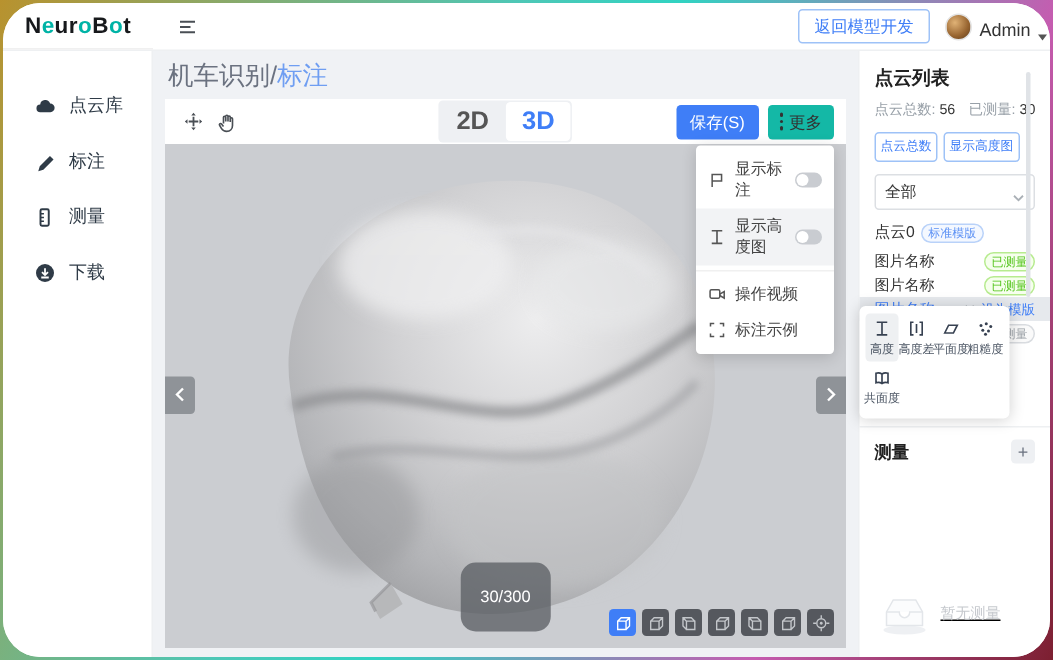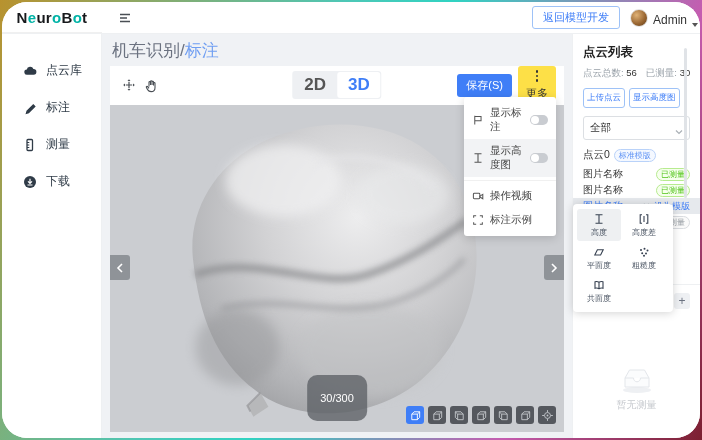--- a/index.html
+++ b/index.html
@@ -39,22 +39,22 @@
   .breadcrumb .current { color:#6f9ef2; }
 
   .card { flex:1; margin:0 8px 6px; display:flex; flex-direction:column; min-height:0; position:relative; }
   .canvas-toolbar { flex:0 0 30px; background:#fff; display:flex; align-items:center; padding:0 8px; position:relative; }
   .tbtn { width:22px; height:22px; display:flex; align-items:center; justify-content:center; border-radius:3px; cursor:pointer; }
   .segmented { position:absolute; left:50%; transform:translateX(-50%); display:flex; background:#eef0f3; border-radius:3px; padding:1px; }
   .seg { font-size:17px; padding:3px 11px; color:#555; border-radius:3px; cursor:pointer;font-weight:bold; }
   .seg.active { background:#fff; color:#3f7ef7; }
   .tb-right { margin-left:auto; display:flex; gap:6px; align-items:center; }
   .save-btn { background:#3f7ef7; color:#fff; border:none; font-size:11px; padding:4px 9px; border-radius:3px; cursor:pointer; }
-  .more-btn { background:#fde047; color:#333; border:none; font-size:11px; padding:4px 8px; border-radius:3px;
-    display:flex; align-items:center; gap:4px; cursor:pointer;flex-direction:column; }
+  .more-btn { background:#14b8a6; color:#333; border:none; font-size:11px; padding:4px 8px; border-radius:3px;
+    display:flex; align-items:center; gap:4px; cursor:pointer; }
 
   .canvas { flex:1; background:#cbcdd1; position:relative; overflow:hidden; }
   .model { position:absolute; left:50%; top:50%; transform:translate(-52%,-52%); }
 
   .nav-arrow { position:absolute; top:46%; width:20px; height:25px; background:rgba(128,132,137,.8);
     display:flex; align-items:center; justify-content:center; cursor:pointer; }
   .nav-arrow.left { left:0; border-radius:0 3px 3px 0; }
   .nav-arrow.right { right:0; border-radius:3px 0 0 3px; }
 
   .page-pill { position:absolute; bottom:11px; left:50%; transform:translateX(-50%);
@@ -69,21 +69,21 @@
     box-shadow:0 2px 10px rgba(0,0,0,.16); padding:4px 0; z-index:6; }
   .menu-item { display:flex; align-items:center; gap:6px; padding:5px 8px; font-size:10.5px; color:#444; cursor:pointer; }
   .menu-item.hover { background:#f2f3f5; }
   .menu-item .grow { flex:1; }
   .menu-divider { border-top:1px solid #f0f0f0; margin:3px 0; }
   .toggle { width:18px; height:10px; border-radius:5px; background:#c9ccd1; position:relative; flex:0 0 auto; }
   .toggle::after { content:""; position:absolute; left:1px; top:1px; width:8px; height:8px; border-radius:50%; background:#fff; }
 
   
   .rpanel { width:128px; background:#fff; border-left:1px solid #eef0f2; position:relative;
-    display:flex; flex-direction:column; padding:10px 10px 12px; }
+    display:flex; flex-direction:column; padding:10px 10px 0; }
   .rp-title { font-size:12.5px; font-weight:bold; color:#222; }
   .rp-stats { display:flex; gap:9px; margin-top:6px; font-size:9.5px; color:#98a0a8; white-space:nowrap; }
   .rp-stats b { color:#333; font-weight:normal; }
   .rp-btns { display:flex; gap:4px; margin-top:8px; }
   .outline-btn { border:1px solid #9ec2f7; color:#3f7ef7; background:#fff; border-radius:3px;
     font-size:8.5px; padding:3px 3px; white-space:nowrap; cursor:pointer; flex:0 0 auto; }
   .select { margin-top:8px; border:1px solid #dcdfe3; border-radius:3px; padding:4px 6px; font-size:10.5px;
     color:#333; display:flex; justify-content:space-between; align-items:flex-end; cursor:pointer; }
   .cloud-row { margin-top:8px; display:flex; align-items:center; gap:4px; font-size:10.5px; color:#333; }
   .tag { border:1px solid #b9d2f9; color:#5f93f5; background:#f4f8ff; border-radius:8px; font-size:8px; padding:0 4px; line-height:11px; }
@@ -98,29 +98,29 @@
   .row-right { display:flex; align-items:center; gap:4px; }
   .row-action { font-size:9px; color:#3f7ef7; white-space:nowrap; }
 
   .rp-spacer { height:48px; }
   .measure-head { border-top:1px solid #eef0f2; margin:6px -10px 0; padding:8px 10px 6px;
     display:flex; align-items:center; justify-content:space-between; }
   .measure-title { font-size:11.5px; font-weight:bold; color:#222; }
   .add-btn { width:16px; height:16px; background:#eef0f3; border:none; border-radius:3px; color:#6b7280;
     font-size:12px; line-height:14px; cursor:pointer; }
 
-  .empty { margin-top:auto; margin-bottom:14px; display:flex; flex-direction:column; align-items:center; gap:4px; }
+  .empty { margin-top:auto; margin-bottom:14px; display:flex; flex-direction:row; align-items:center; gap:4px;text-decoration:underline; }
   .empty-text { font-size:10px; color:#c6c9ce; }
 
   .rp-scrollbar { position:absolute; right:13px; top:14px; width:3px; height:150px; background:#e0e3e7; border-radius:2px; }
 
   
   .tool-popup { position:absolute; left:0; top:170px; width:100px; background:#fff; border-radius:4px;
     box-shadow:0 1px 10px rgba(0,0,0,.18); padding:5px 4px; z-index:5; display:flex; flex-wrap:wrap; gap:1px; }
-  .tool-cell { width:44px; display:flex; flex-direction:column; align-items:center; gap:2px; padding:4px 0 3px;
+  .tool-cell { width:22px; display:flex; flex-direction:column; align-items:center; gap:2px; padding:4px 0 3px;
     border-radius:3px; font-size:8px; color:#4b5563; cursor:pointer; white-space:nowrap; }
   .tool-cell.selected { background:#eef0f2; }
 
   .dots-icon { display:flex; flex-direction:column; gap:2px; }
   .dots-icon i { width:2.5px; height:2.5px; border-radius:50%; background:#333; }
 </style>
 </head>
 <body>
 
 <div class="frame">
@@ -327,21 +327,21 @@
       </div>
     </div>
 
     <aside class="rpanel">
       <div class="rp-title">点云列表</div>
       <div class="rp-stats">
         <span><span>点云总数:</span> <b>56</b></span>
         <span><span>已测量:</span> <b>30</b></span>
       </div>
       <div class="rp-btns">
-        <button class="outline-btn">上传点云</button>
+        <button class="outline-btn">点云总数</button>
         <button class="outline-btn">显示高度图</button>
       </div>
       <div class="select">
         <span>全部</span>
         <svg width="8" height="6" viewBox="0 0 8 6" fill="none" stroke="#aab0b6" stroke-width="1.2">
               <path d="M1 1.5l3 3 3-3"></path>
             </svg>
       </div>
       <div class="cloud-row">
         <span>点云0</span>

